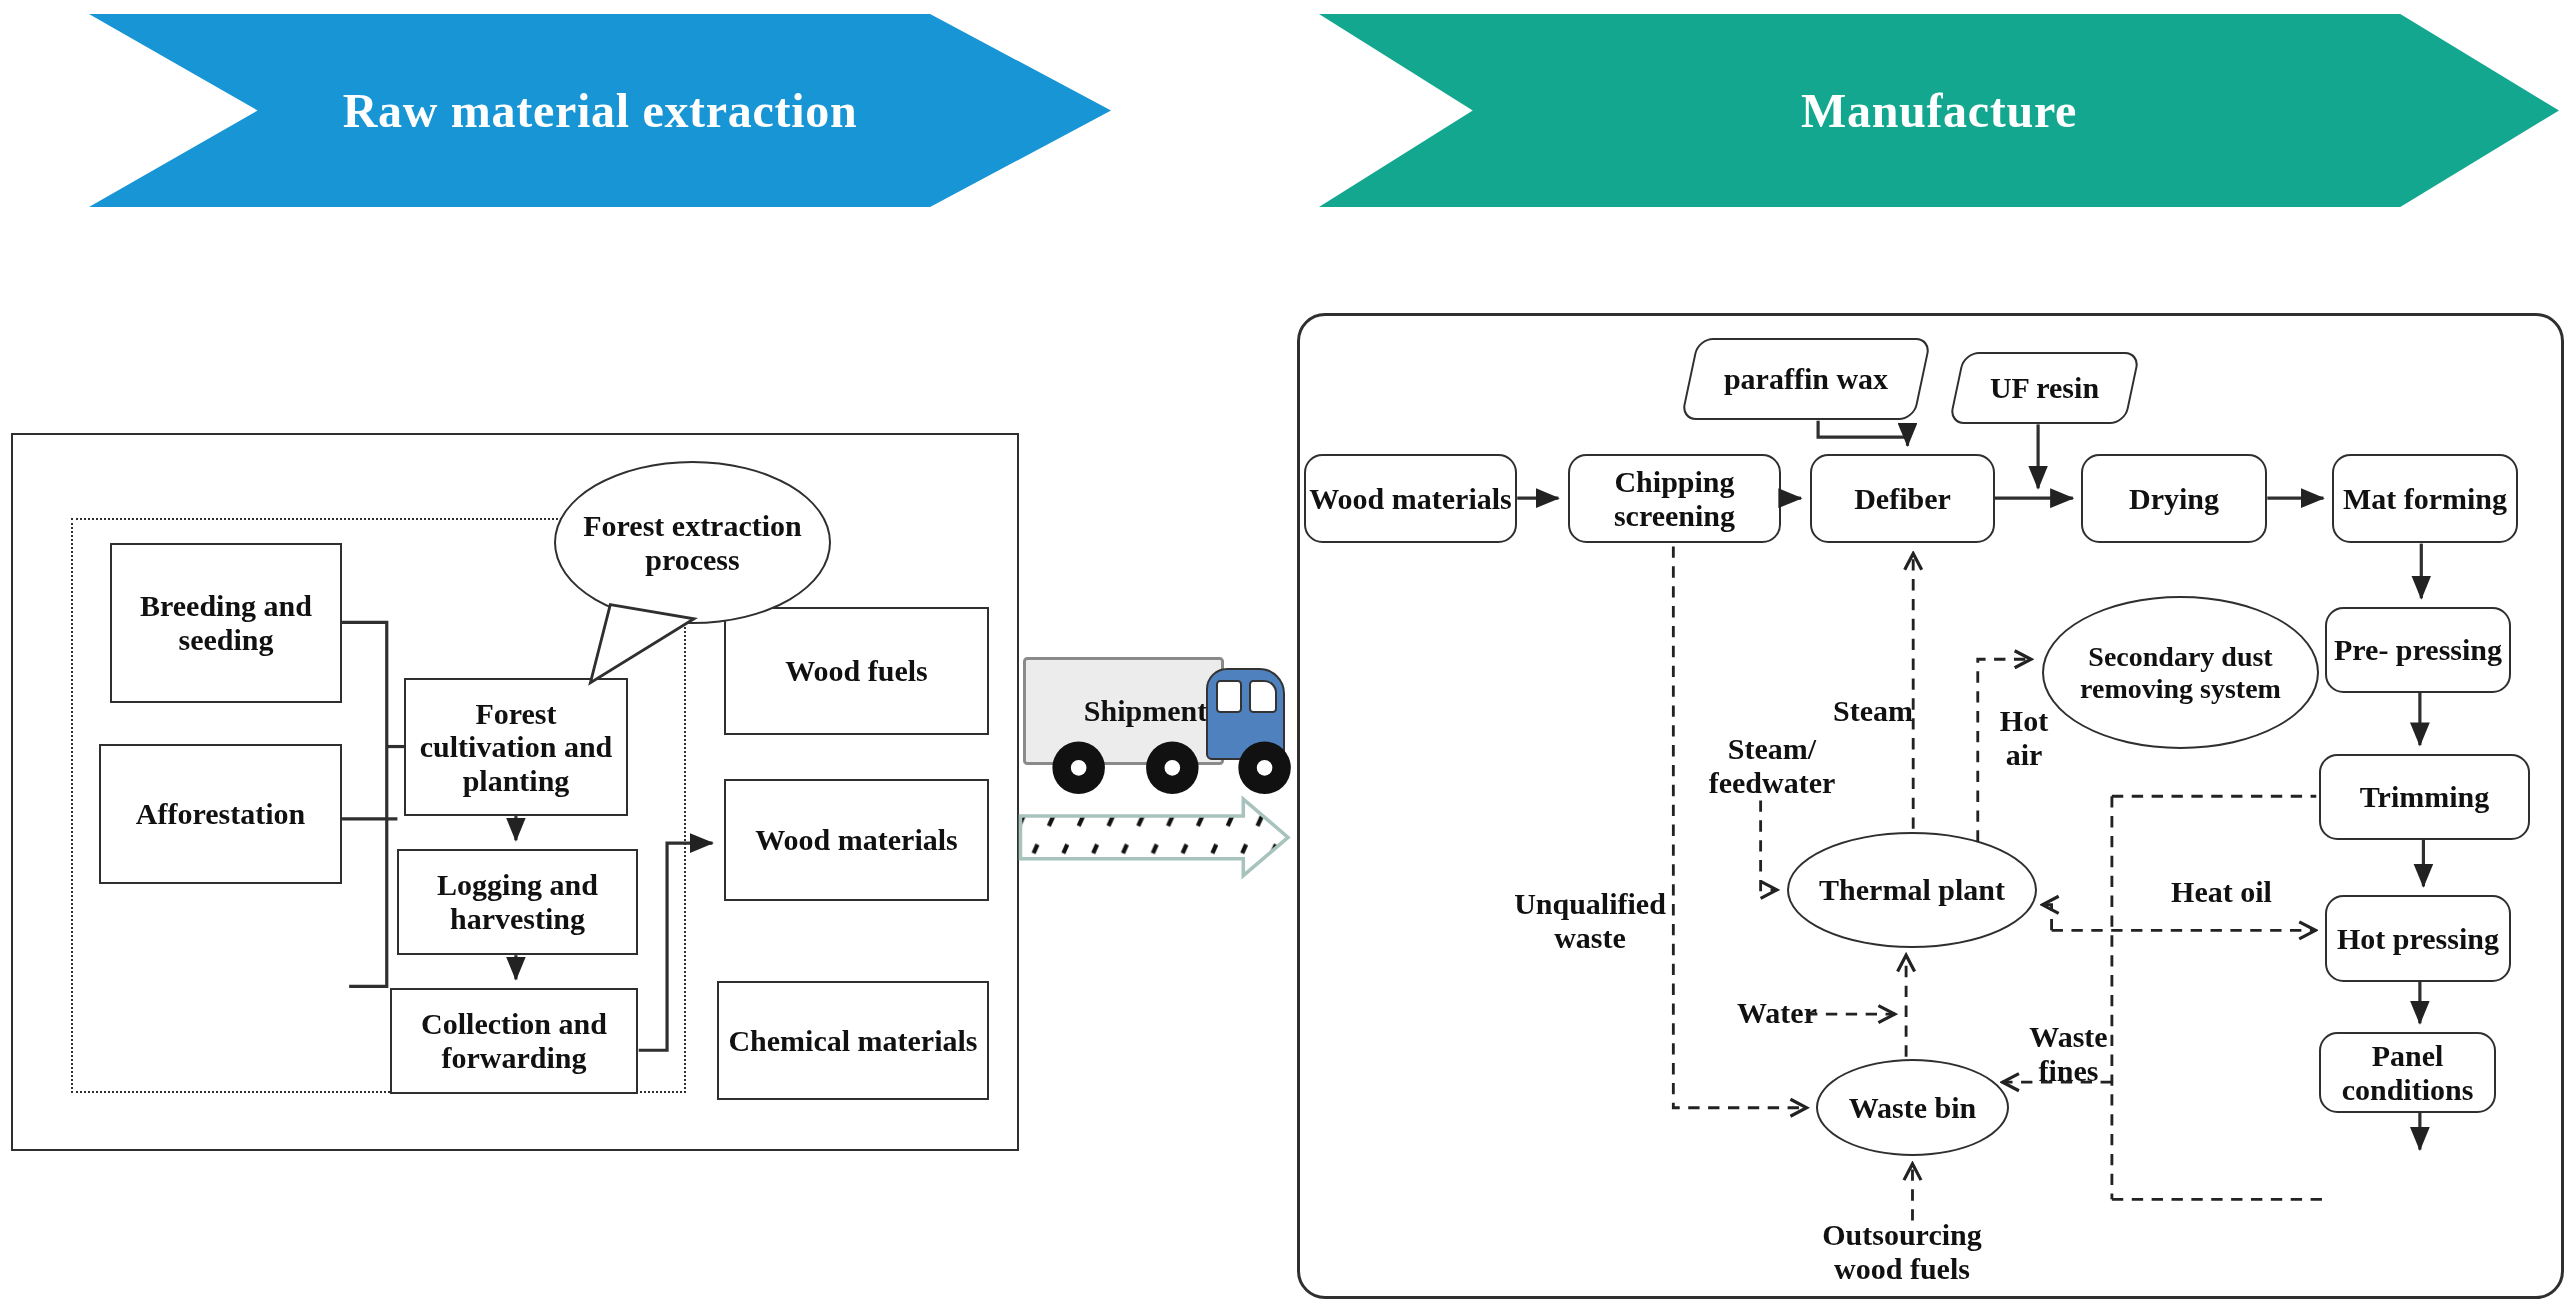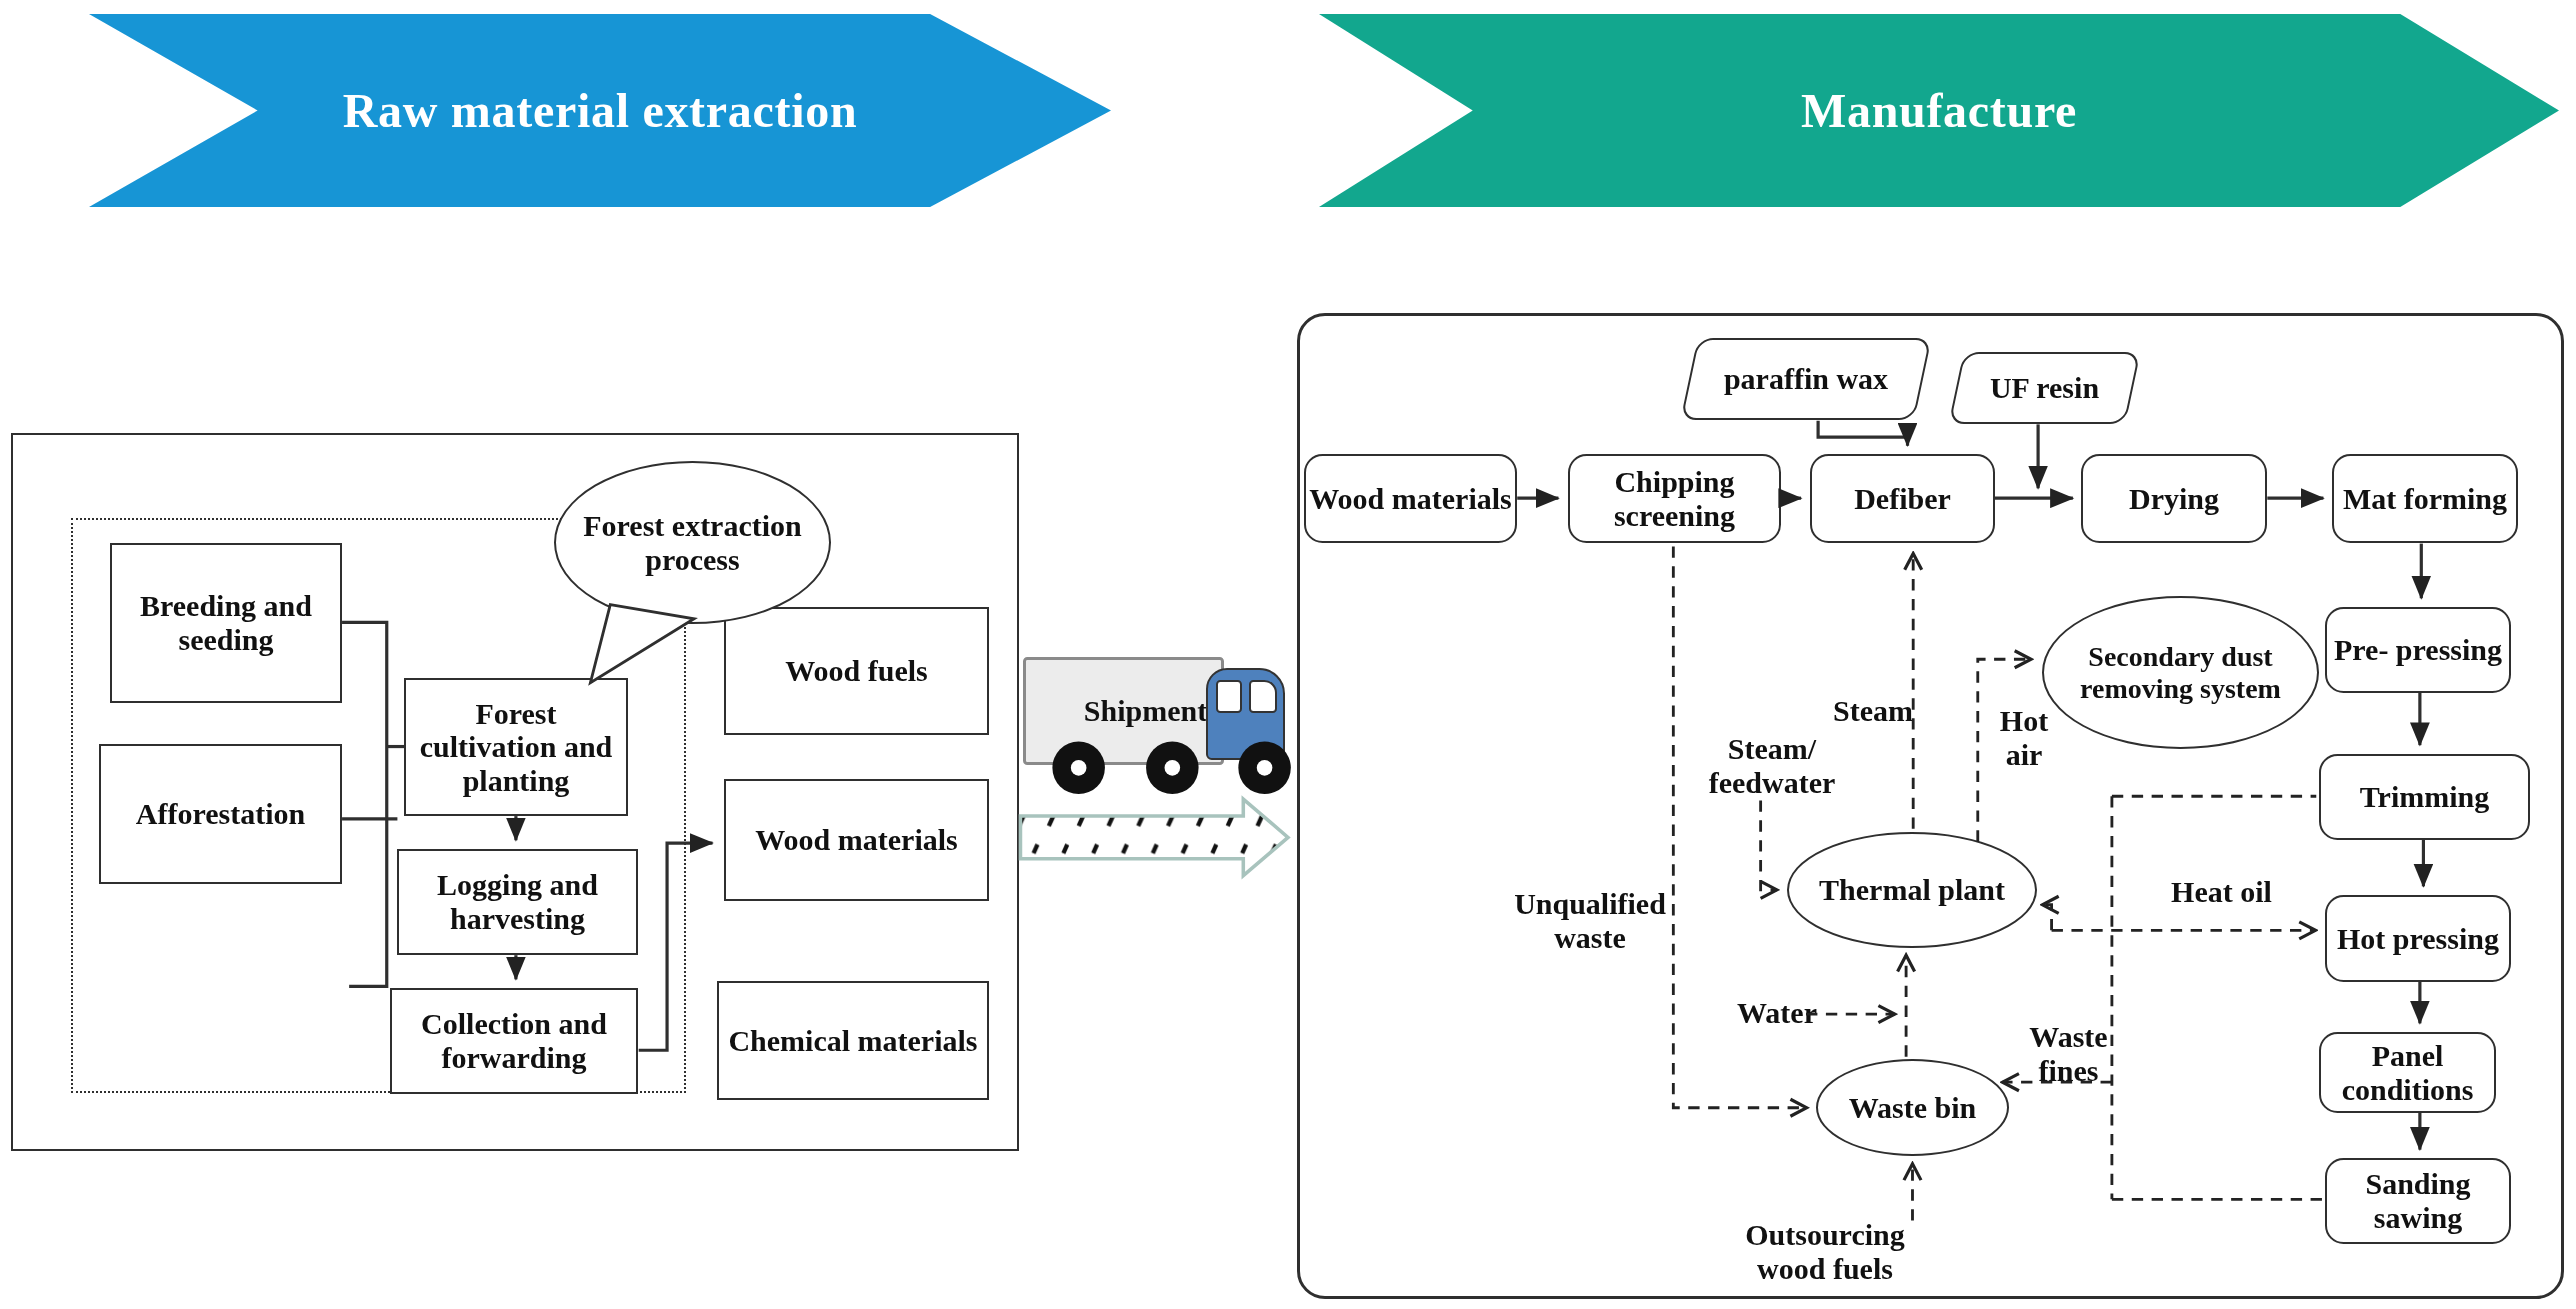--- a/index.html
+++ b/index.html
@@ -73,33 +73,32 @@
   <div class="abs node rnode" style="left:1568px;top:454px;width:213px;height:89px;">Chipping screening</div>
   <div class="abs node rnode" style="left:1810px;top:454px;width:185px;height:89px;">Defiber</div>
   <div class="abs node rnode" style="left:2081px;top:454px;width:186px;height:89px;">Drying</div>
   <div class="abs node rnode" style="left:2332px;top:454px;width:186px;height:89px;">Mat forming</div>
 
   <div class="abs node ell" style="left:2042px;top:596px;width:277px;height:153px;padding:0 14px;font-size:28px;">Secondary dust removing system</div>
   <div class="abs node rnode" style="left:2325px;top:607px;width:186px;height:86px;">Pre- pressing</div>
   <div class="abs node rnode" style="left:2319px;top:754px;width:211px;height:86px;">Trimming</div>
   <div class="abs node rnode" style="left:2325px;top:895px;width:186px;height:87px;">Hot pressing</div>
   <div class="abs node rnode" style="left:2319px;top:1032px;width:177px;height:81px;">Panel conditions</div>
-  <div class="abs node rnode" style="left:2325px;top:1158px;width:186px;height:86px;">Sanding sawing</div>
 
   <div class="abs node ell" style="left:1787px;top:832px;width:250px;height:116px;">Thermal plant</div>
   <div class="abs node ell" style="left:1816px;top:1059px;width:193px;height:97px;">Waste bin</div>
 
   <div class="abs lbl" style="left:1802px;top:694px;width:142px;height:34px;">Steam</div>
   <div class="abs lbl" style="left:1685px;top:732px;width:174px;height:68px;">Steam/ feedwater</div>
   <div class="abs lbl" style="left:1983px;top:704px;width:82px;height:68px;">Hot air</div>
   <div class="abs lbl" style="left:1489px;top:887px;width:202px;height:68px;">Unqualified waste</div>
   <div class="abs lbl" style="left:1724px;top:996px;width:106px;height:34px;">Water</div>
   <div class="abs lbl" style="left:2010px;top:1020px;width:117px;height:68px;">Waste fines</div>
   <div class="abs lbl" style="left:2149px;top:875px;width:145px;height:34px;">Heat oil</div>
-  <div class="abs lbl" style="left:1717px;top:1218px;width:216px;height:68px;">Outsourcing wood fuels</div>
+  <div class="abs lbl" style="left:1794px;top:1218px;width:216px;height:68px;">Outsourcing wood fuels</div>
 
   <svg class="layer" width="2576" height="1310" viewBox="0 0 3630 1846">
     <defs>
       <marker id="mS" markerUnits="userSpaceOnUse" markerWidth="36" markerHeight="28" refX="32" refY="14" orient="auto">
         <path d="M0,0 L34,14 L0,28 Z" fill="#222"></path>
       </marker>
       <marker id="mO" markerUnits="userSpaceOnUse" markerWidth="30" markerHeight="30" refX="26" refY="15" orient="auto">
         <path d="M3,3 L26,15 L3,27" fill="none" stroke="#222" stroke-width="4.5"></path>
       </marker>
       <pattern id="hatch" patternUnits="userSpaceOnUse" width="42" height="84">

